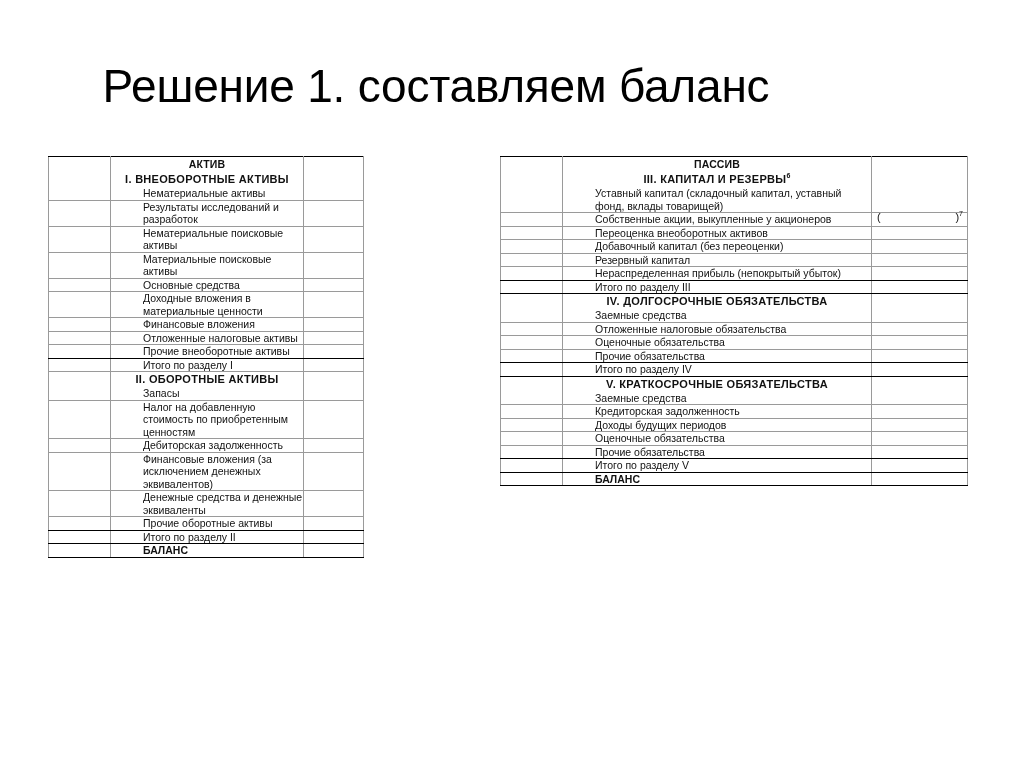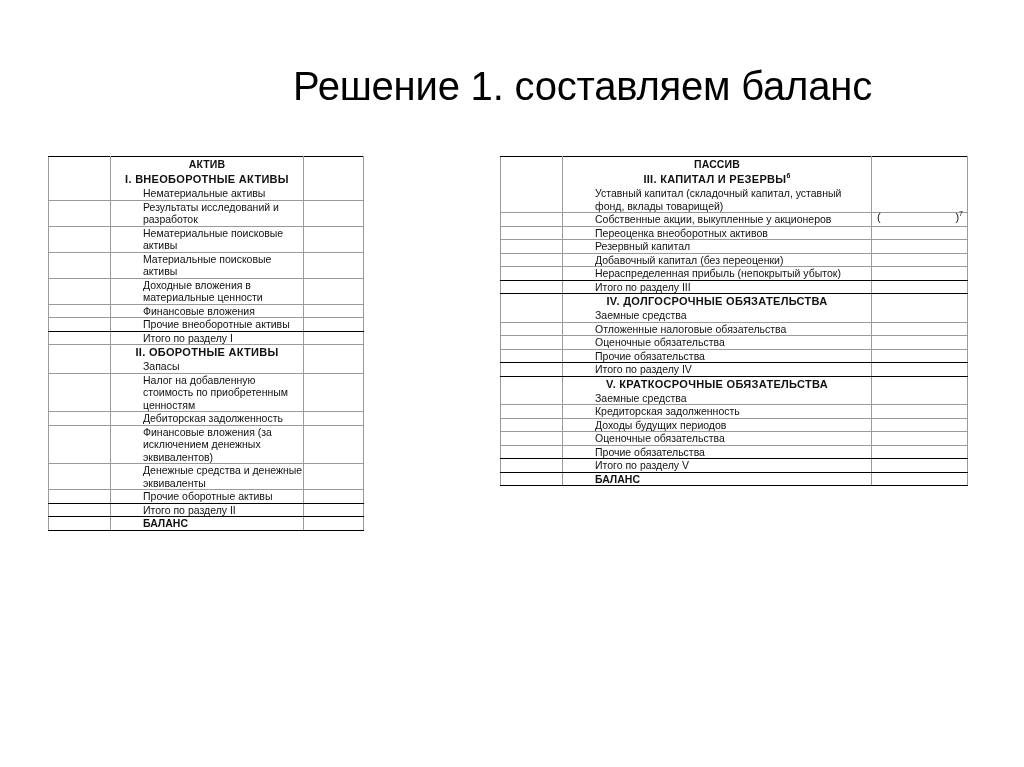--- a/index.html
+++ b/index.html
@@ -15,22 +15,22 @@
     color: #000000;
     overflow: hidden;
   }
 
   
   #slide-title {
     position: absolute;
     left: 0;
     top: 58px;
     width: 872px;
-    text-align: right;
-    font-size: 40px;
+    text-align: center;
+    font-size: 46px;
     font-weight: 400;
     line-height: 56px;
     letter-spacing: -0.2px;
     color: #000000;
     white-space: nowrap;
   }
 
   
   .bs-table {
     position: absolute;
@@ -164,28 +164,42 @@
     <tr>
       <td class="cell-code"></td>
       <td class="cell-name">
         <span class="item-line">Материальные поисковые активы</span>
       </td>
       <td class="cell-val"></td>
     </tr>
     <tr>
       <td class="cell-code"></td>
       <td class="cell-name">
+        <span class="item-line">Основные средства</span>
+      </td>
+      <td class="cell-val"></td>
+    </tr>
+    <tr>
+      <td class="cell-code"></td>
+      <td class="cell-name">
         <span class="item-line">Доходные вложения в материальные ценности</span>
       </td>
       <td class="cell-val"></td>
     </tr>
     <tr>
       <td class="cell-code"></td>
       <td class="cell-name">
         <span class="item-line">Финансовые вложения</span>
+      </td>
+      <td class="cell-val"></td>
+    </tr>
+    <tr>
+      <td class="cell-code"></td>
+      <td class="cell-name">
+        <span class="item-line">Отложенные налоговые активы</span>
       </td>
       <td class="cell-val"></td>
     </tr>
     <tr class="thick-bottom">
       <td class="cell-code"></td>
       <td class="cell-name">
         <span class="item-line">Прочие внеоборотные активы</span>
       </td>
       <td class="cell-val"></td>
     </tr>
@@ -296,28 +310,28 @@
     <tr>
       <td class="cell-code"></td>
       <td class="cell-name">
         <span class="item-line">Переоценка внеоборотных активов</span>
       </td>
       <td class="cell-val"></td>
     </tr>
     <tr>
       <td class="cell-code"></td>
       <td class="cell-name">
+        <span class="item-line">Добавочный капитал (без переоценки)</span>
+      </td>
+      <td class="cell-val"></td>
+    </tr>
+    <tr>
+      <td class="cell-code"></td>
+      <td class="cell-name">
         <span class="item-line">Резервный капитал</span>
-      </td>
-      <td class="cell-val"></td>
-    </tr>
-    <tr>
-      <td class="cell-code"></td>
-      <td class="cell-name">
-        <span class="item-line">Добавочный капитал (без переоценки)</span>
       </td>
       <td class="cell-val"></td>
     </tr>
     <tr class="thick-bottom">
       <td class="cell-code"></td>
       <td class="cell-name">
         <span class="item-line">Нераспределенная прибыль (непокрытый убыток)</span>
       </td>
       <td class="cell-val"></td>
     </tr>

